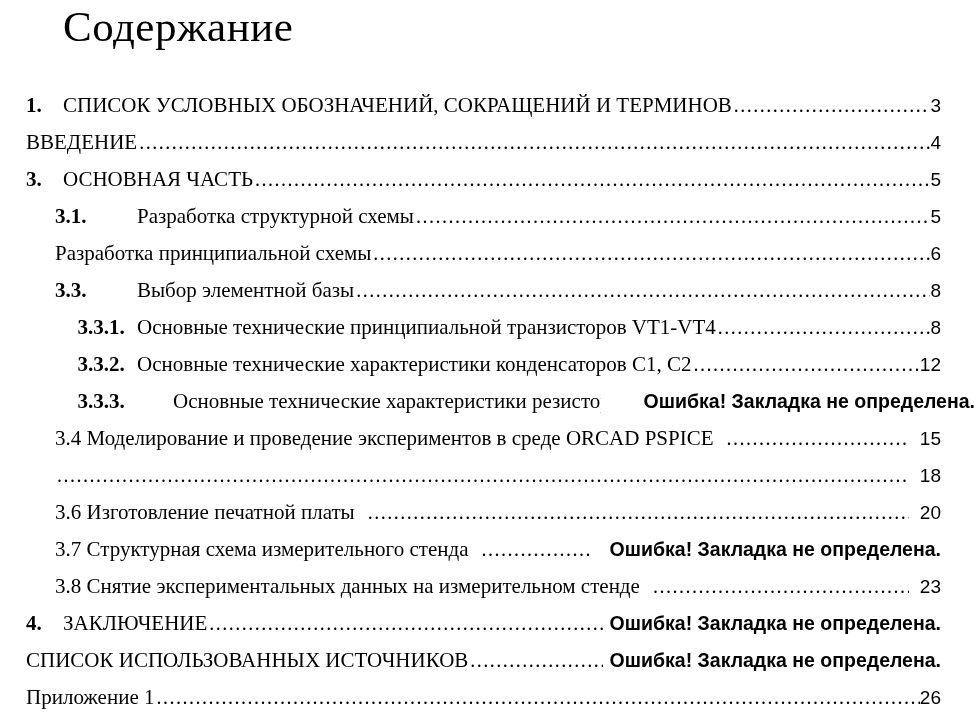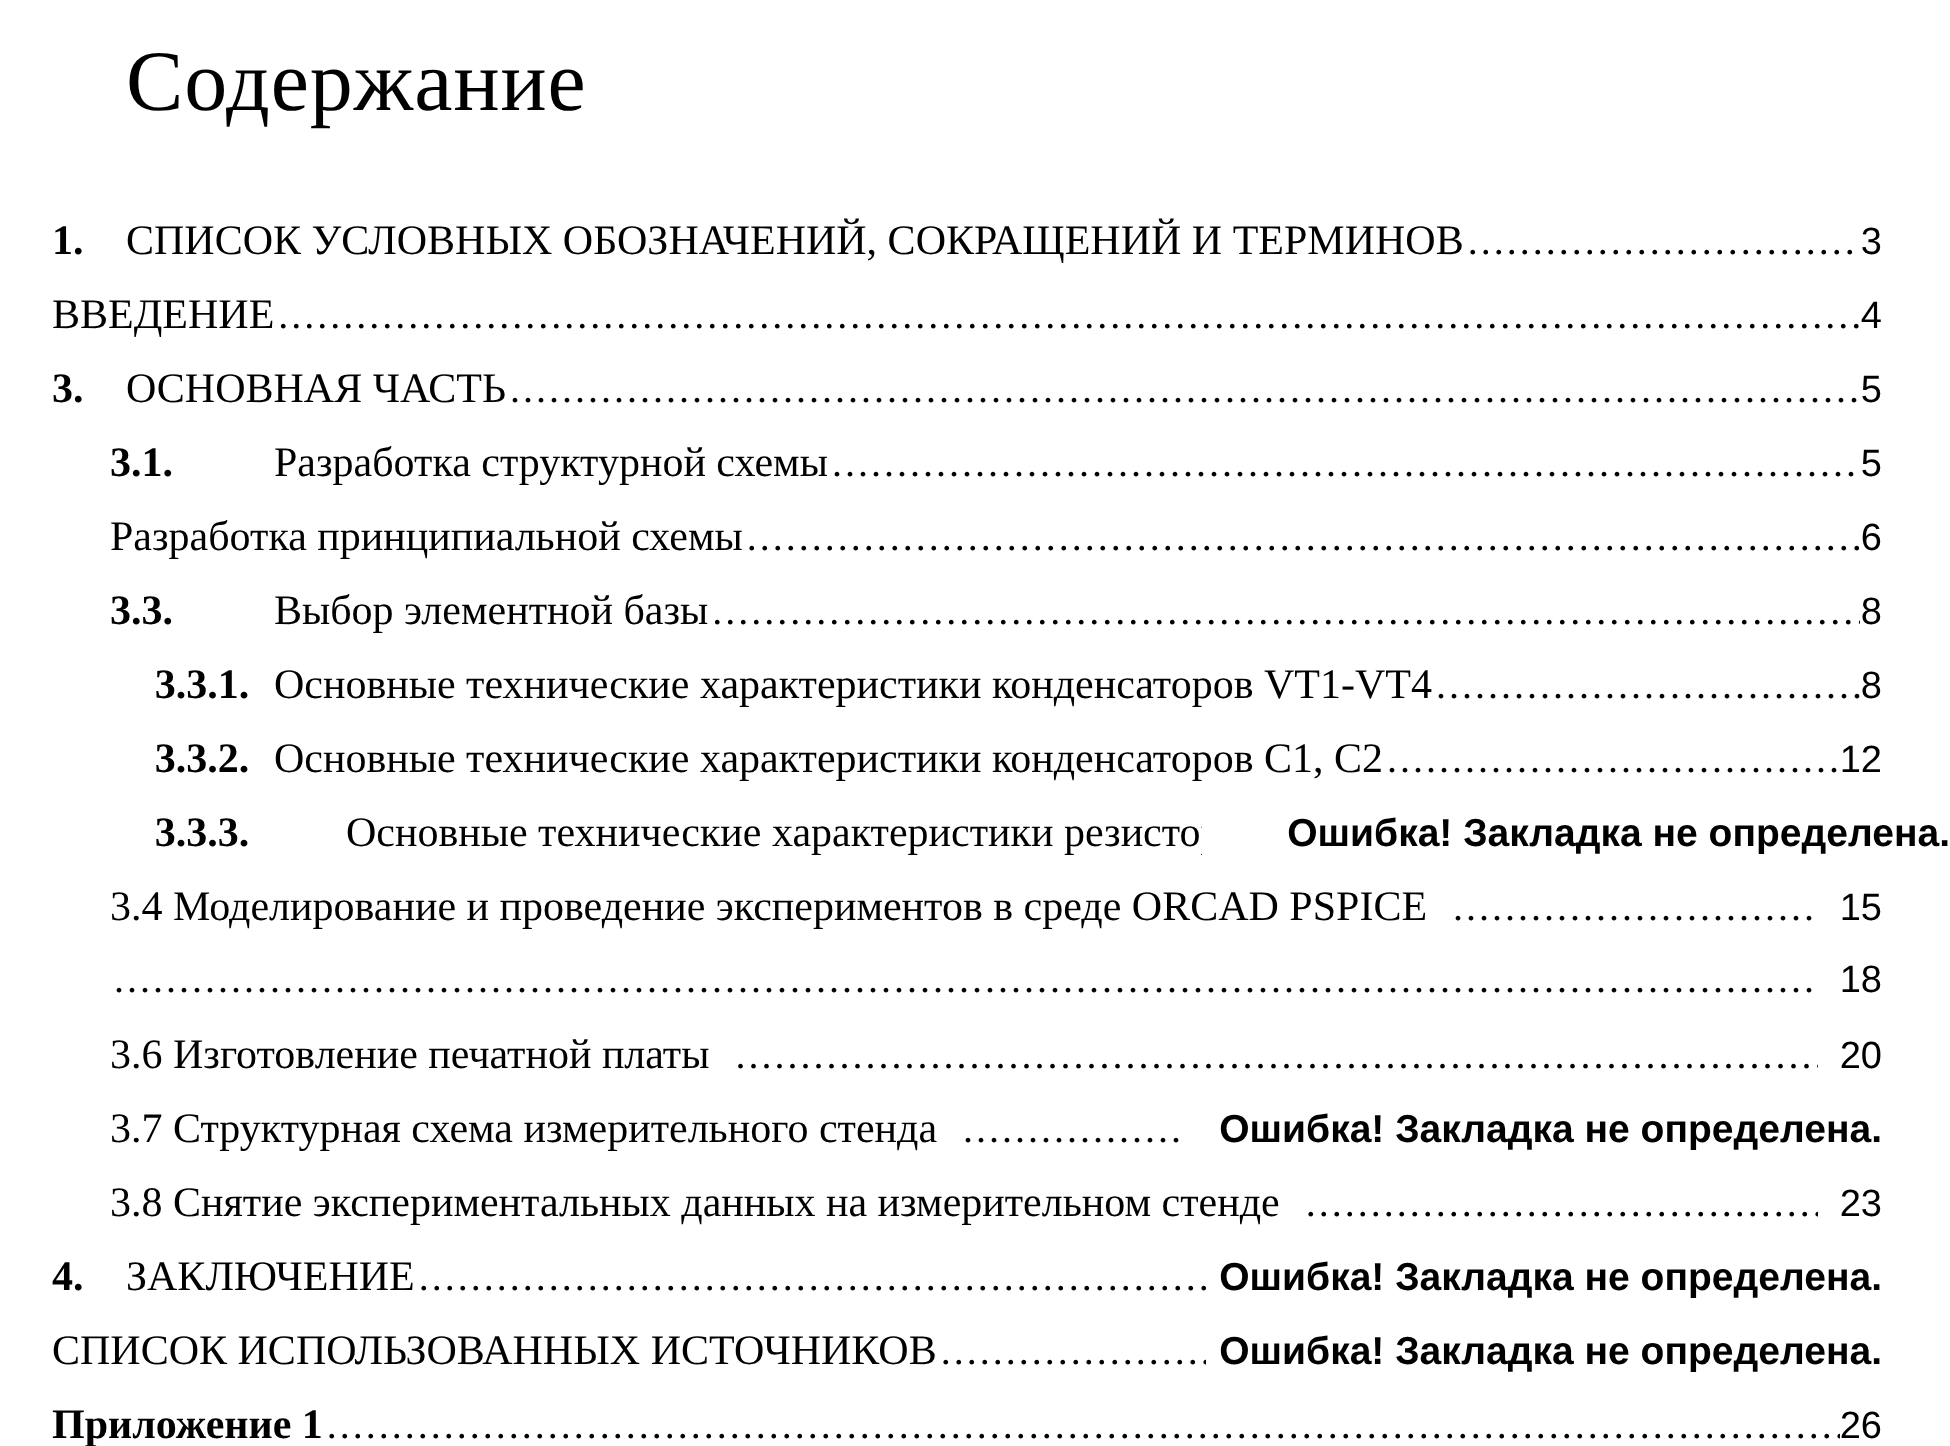--- a/index.html
+++ b/index.html
@@ -4,21 +4,21 @@
 <style>
   html,body{margin:0;padding:0;background:#fff;}
   .doc{
     position:relative;
     width:975px;height:723px;
     background:#ffffff;
     color:#000;
     font-family:"Liberation Serif", serif;
     overflow:hidden;
     box-sizing:border-box;
-    padding-top:18px;
+    padding-top:3px;
   }
   .doc-title{
     font-family:"Liberation Serif", serif;
     font-size:43px;
     font-weight:400;
     line-height:1.1;
     margin:0 0 0 63px;
     letter-spacing:0.5px;
   }
   .toc{margin-top:37px;}
@@ -43,21 +43,21 @@
   }
   .l1 .num{width:37px;}
   .l2 .num{width:82px;}
   .l3 .num{width:72px;}
   .ttl{
     font-weight:normal;
     font-size:21px;
     flex:0 1 auto;
     overflow:hidden;
   }
-  .plain .ttl{font-weight:700;}
+  .plain .ttl{font-weight:400;}
   .leader{
     flex:1 1 0;
     min-width:0;
     overflow:hidden;
     font-size:20px;
     font-weight:400;
     letter-spacing:1.5px;
     padding-left:2px;
   }
   .pg{
@@ -118,21 +118,21 @@
 
     <div class="row l2">
       <span class="num">3.3.</span>
       <span class="ttl">Выбор элементной базы</span>
       <span class="leader">............................................................................................................................................................................................................................................................................................................</span>
       <span class="pg">8</span>
     </div>
 
     <div class="row l3">
       <span class="num">3.3.1.</span>
-      <span class="ttl">Основные технические характеристики конденсаторов VT1-VT4</span>
+      <span class="ttl">Основные технические принципиальной транзисторов VT1-VT4</span>
       <span class="leader">............................................................................................................................................................................................................................................................................................................</span>
       <span class="pg">8</span>
     </div>
 
     <div class="row l3">
       <span class="num">3.3.2.</span>
       <span class="ttl">Основные технические характеристики конденсаторов C1, C2</span>
       <span class="leader">............................................................................................................................................................................................................................................................................................................</span>
       <span class="pg">12</span>
     </div>

